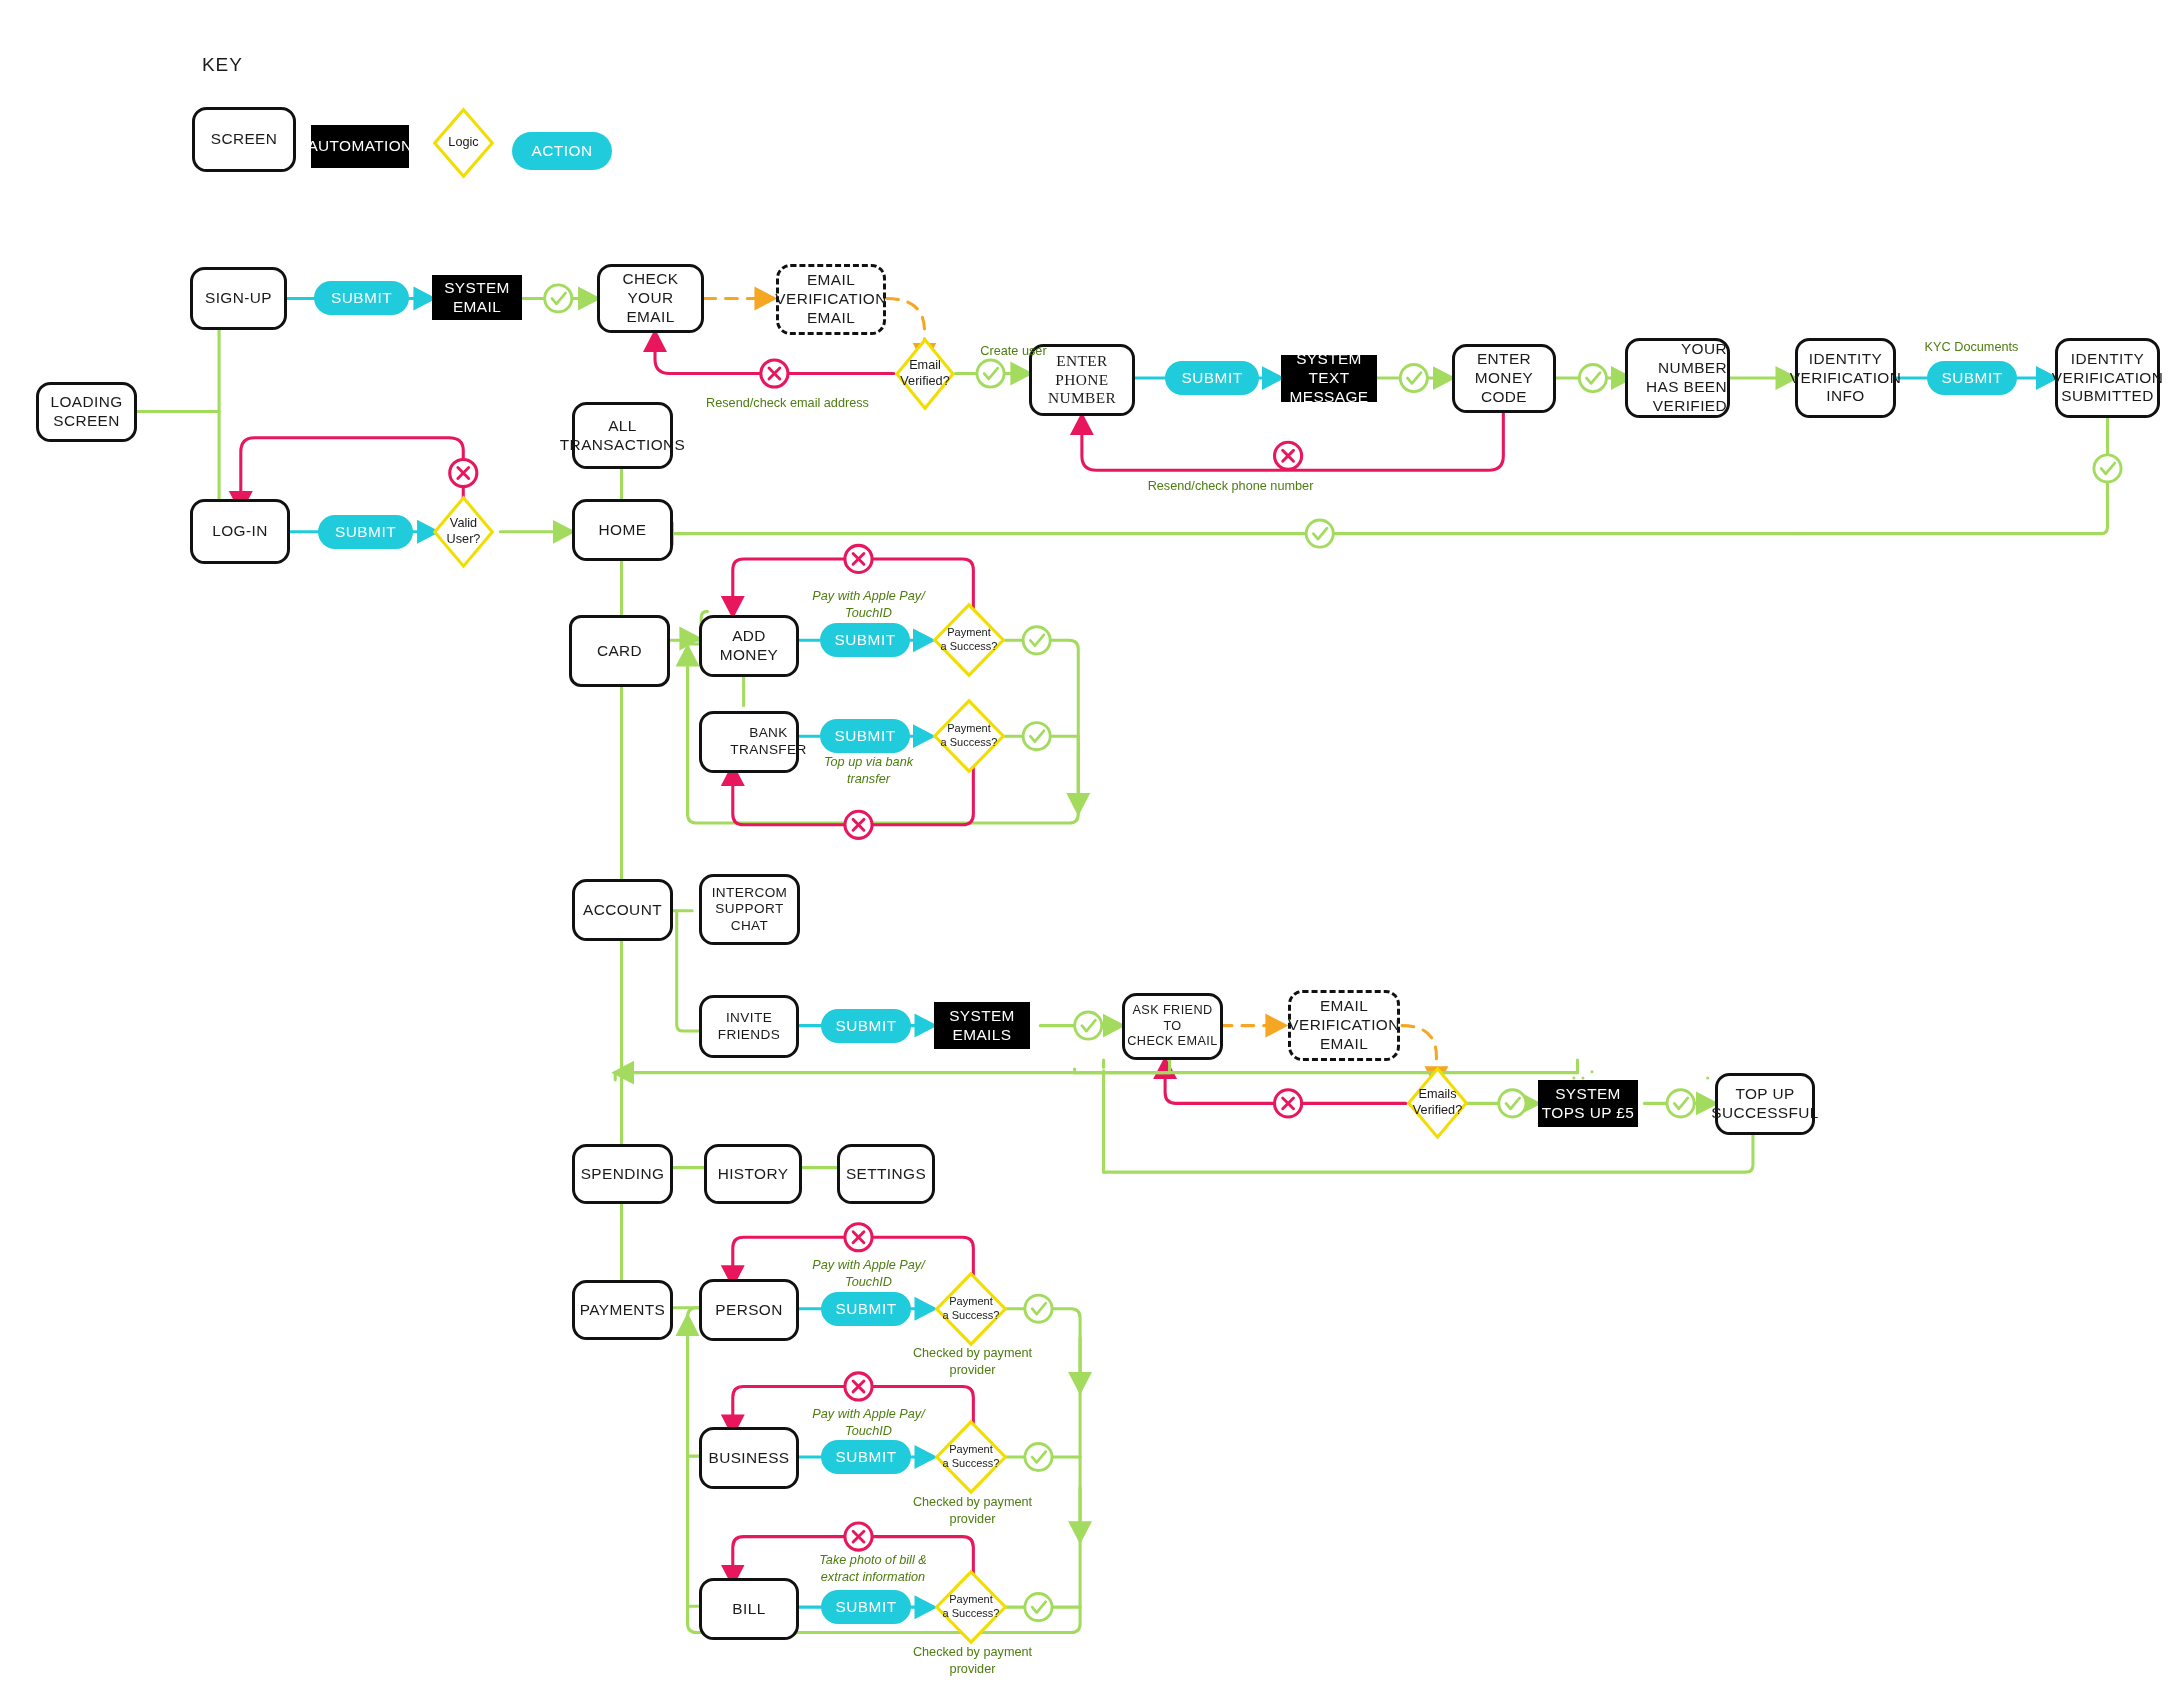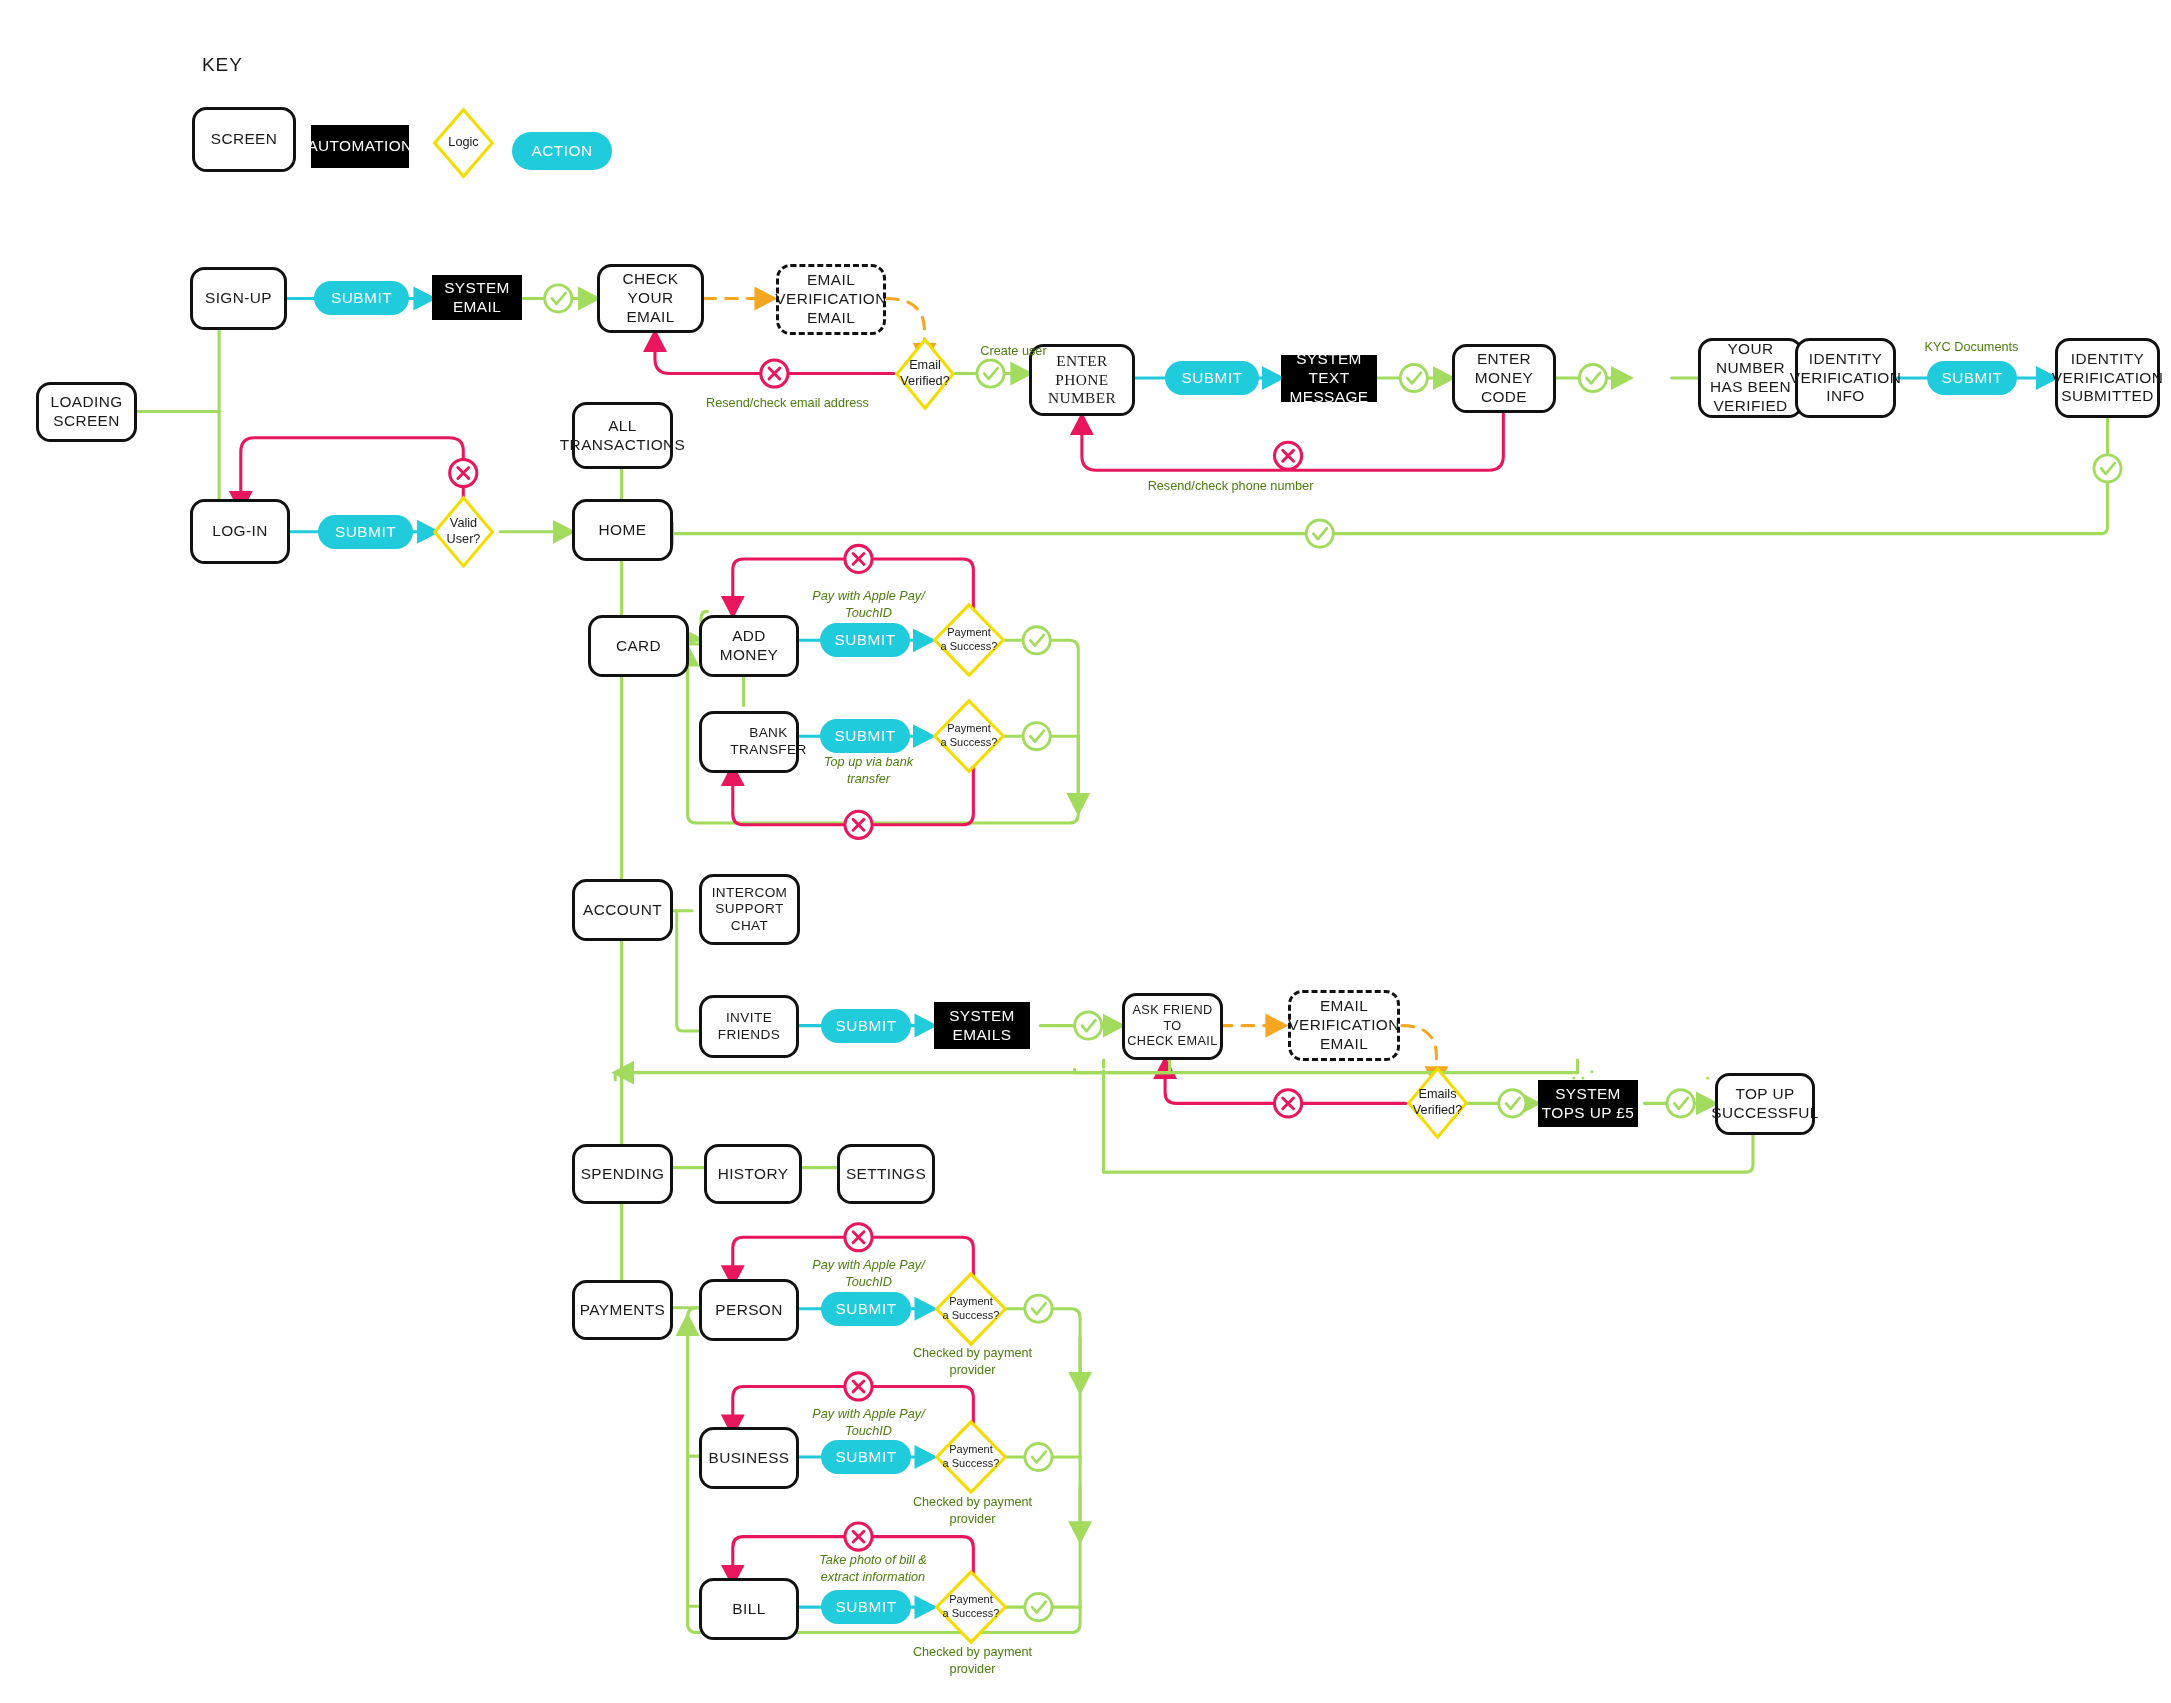--- a/index.html
+++ b/index.html
@@ -322,21 +322,21 @@
   <div class="node automation" style="left:1281px;top:355px;width:96px;height:47px;">
     <span style="white-space: pre-line;">SYSTEM
 TEXT MESSAGE</span>
     </div>
 
   <div class="node screen" style="left:1452px;top:344px;width:104px;height:69px;">
     <span style="white-space: pre-line;">ENTER MONEY
 CODE</span>
     </div>
 
-  <div class="node screen" style="left:1698px;top:338px;width:105px;height:80px;">
+  <div class="node screen" style="left:1625px;top:338px;width:105px;height:80px;text-align:right;">
     <span style="white-space: pre-line;">YOUR NUMBER
 HAS BEEN
 VERIFIED</span>
     </div>
 
   <div class="node screen" style="left:1795px;top:338px;width:101px;height:80px;">
     <span style="white-space: pre-line;">IDENTITY
 VERIFICATION
 INFO</span>
     </div>
@@ -369,21 +369,21 @@
 
   <div class="node screen" style="left:572px;top:402px;width:101px;height:67px;">
     <span style="white-space: pre-line;">ALL
 TRANSACTIONS</span>
     </div>
 
   <div class="node screen" style="left:572px;top:499px;width:101px;height:62px;">
     <span>HOME</span>
     </div>
 
-  <div class="node screen" style="left:588px;top:615px;width:101px;height:62px;">
+  <div class="node screen" style="left:569px;top:615px;width:101px;height:72px;border-radius:12px;">
     <span>CARD</span>
     </div>
 
   <div class="node screen" style="left:699px;top:615px;width:100px;height:62px;">
     <span>ADD MONEY</span>
     </div>
 
   <div class="node action" style="left:820px;top:623px;width:90px;height:34px;">
     <span>SUBMIT</span>
     </div>

